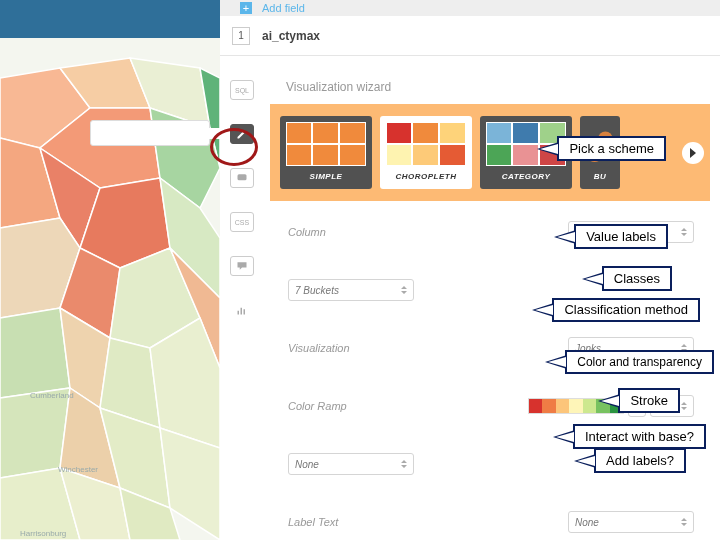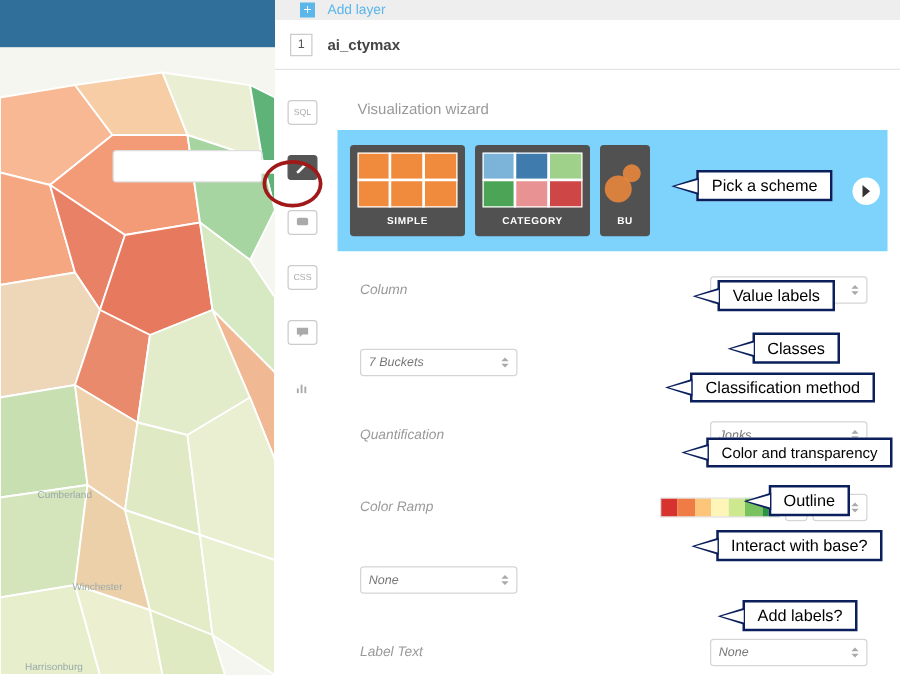--- a/index.html
+++ b/index.html
@@ -23,21 +23,21 @@
   .side-icon { width: 24px; height: 20px; border: 1px solid #ccc; border-radius: 3px; display: flex; align-items: center; justify-content: center; font-size: 9px; color: #aaa; background: #fff; }
   .side-icon.active { background: #555; border-color: #555; }
   .side-icon.active svg { fill: #fff; }
   .side-icon svg { width: 12px; height: 12px; fill: #aaa; }
 
   .red-circle { position: absolute; top: 128px; left: 210px; width: 48px; height: 38px; border: 3px solid #a01818; border-radius: 50%; pointer-events: none; }
 
   .wizard-panel { position: absolute; top: 56px; left: 270px; right: 10px; bottom: 0; background: #fff; }
   .wizard-title { font-size: 12px; color: #999; padding: 24px 16px 10px 16px; }
 
-  .scheme-row { background: #7dd3fc; padding: 12px 10px; display: flex; gap: 8px; position: relative; align-items: center; }
+  .scheme-row { background: #fdba74; padding: 12px 10px; display: flex; gap: 8px; position: relative; align-items: center; font-style: italic; }
   .scheme-card { background: #fff; border-radius: 3px; width: 92px; display: flex; flex-direction: column; align-items: center; padding: 6px 4px 8px 4px; }
   .scheme-card.off { background: #515151; }
   .scheme-swatch { width: 80px; height: 44px; margin-bottom: 6px; }
   .scheme-label { font-size: 8px; font-weight: bold; letter-spacing: 0.5px; }
   .scheme-card.off .scheme-label { color: #fff; }
   .scheme-card.on .scheme-label { color: #333; }
   .scheme-arrow { position: absolute; right: 6px; top: 50%; transform: translateY(-50%); width: 22px; height: 22px; background: #fff; border-radius: 50%; display: flex; align-items: center; justify-content: center; }
   .scheme-arrow svg { width: 10px; height: 10px; fill: #333; }
 
   .options { padding: 20px 16px 10px 18px; display: flex; flex-direction: column; gap: 36px; font-style: italic; }
@@ -59,21 +59,21 @@
   .callout .tail { position: absolute; left: -22px; top: 50%; transform: translateY(-50%); width: 0; height: 0; border-top: 7px solid transparent; border-bottom: 7px solid transparent; border-right: 22px solid #0a1f5c; }
   .callout .tail::after { content:""; position:absolute; left:3px; top:-5px; width:0; height:0; border-top:5px solid transparent; border-bottom:5px solid transparent; border-right:18px solid #fff; }
 </style>
 </head>
 <body>
 
 <div class="top-bar"></div>
 
 <div class="top-add">
   <span class="plus">+</span>
-  <span>Add layer</span>
+  <span>Add field</span>
 </div>
 
 <div class="layer-row">
   <div class="layer-num">1</div>
   <div class="layer-name">ai_ctymax</div>
 </div>
 
 <div class="map-area">
   <svg viewBox="0 0 220 502" preserveAspectRatio="xMidYMid slice">
     <rect width="220" height="502" fill="#f4f6ef"></rect>
@@ -162,20 +162,33 @@
           <rect x="0" y="0" width="26" height="22"></rect>
             <rect x="26" y="0" width="27" height="22"></rect>
             <rect x="53" y="0" width="27" height="22"></rect>
           <rect x="0" y="22" width="26" height="22"></rect>
             <rect x="26" y="22" width="27" height="22"></rect>
             <rect x="53" y="22" width="27" height="22"></rect>
         </g>
       </svg>
       <span class="scheme-label">SIMPLE</span>
     </div>
+    <div class="scheme-card on">
+      <svg class="scheme-swatch" viewBox="0 0 80 44">
+        <g stroke="#fff" stroke-width="2">
+          <rect x="0" y="0" width="26" height="22" fill="#d7322d"></rect>
+            <rect x="26" y="0" width="27" height="22" fill="#f08a3c"></rect>
+            <rect x="53" y="0" width="27" height="22" fill="#fed37a"></rect>
+          <rect x="0" y="22" width="26" height="22" fill="#fef3b0"></rect>
+            <rect x="26" y="22" width="27" height="22" fill="#fdca78"></rect>
+            <rect x="53" y="22" width="27" height="22" fill="#e55b34"></rect>
+        </g>
+      </svg>
+      <span class="scheme-label">CHOROPLETH</span>
+    </div>
     <div class="scheme-card off">
       <svg class="scheme-swatch" viewBox="0 0 80 44">
         <g stroke="#fff" stroke-width="2">
           <rect x="0" y="0" width="26" height="22" fill="#7bb4d8"></rect>
             <rect x="26" y="0" width="27" height="22" fill="#3f7bad"></rect>
             <rect x="53" y="0" width="27" height="22" fill="#9fd18a"></rect>
           <rect x="0" y="22" width="26" height="22" fill="#4ca556"></rect>
             <rect x="26" y="22" width="27" height="22" fill="#e99294"></rect>
             <rect x="53" y="22" width="27" height="22" fill="#cf4646"></rect>
         </g>
@@ -208,21 +221,21 @@
     </div>
     <div class="opt-row">
       <div class="select w110">
         <span>7 Buckets</span>
         <svg viewBox="0 0 6 10">
             <path d="M0 4 L3 1 L6 4 Z M0 6 L3 9 L6 6 Z"></path>
           </svg>
       </div>
     </div>
     <div class="opt-row">
-      <span class="opt-label">Quantification</span>
+      <span class="opt-label">Visualization</span>
       <div class="select w110">
         <span>Jonks</span>
         <svg viewBox="0 0 6 10">
             <path d="M0 4 L3 1 L6 4 Z M0 6 L3 9 L6 6 Z"></path>
           </svg>
       </div>
     </div>
     <div class="opt-row">
       <span class="opt-label">Color Ramp</span>
       <div class="color-ramp-row">
@@ -266,15 +279,15 @@
       </div>
     </div>
   </div>
 </div>
 
 <div class="callout" style="top:136px;right:54px"><span class="tail"></span><span>Pick a scheme</span></div>
 <div class="callout" style="top:224px;right:52px"><span class="tail"></span><span>Value labels</span></div>
 <div class="callout" style="top:266px;right:48px"><span class="tail"></span><span>Classes</span></div>
 <div class="callout" style="top:298px;right:20px;line-height:1.1"><span class="tail"></span><span>Classification method</span></div>
 <div class="callout sm" style="top:350px;right:6px"><span class="tail"></span><span>Color and transparency</span></div>
-<div class="callout" style="top:388px;right:40px"><span class="tail"></span><span>Outline</span></div>
+<div class="callout" style="top:388px;right:40px"><span class="tail"></span><span>Stroke</span></div>
 <div class="callout" style="top:424px;right:14px"><span class="tail"></span><span>Interact with base?</span></div>
-<div class="callout" style="top:480px;right:34px"><span class="tail"></span><span>Add labels?</span></div>
+<div class="callout" style="top:448px;right:34px"><span class="tail"></span><span>Add labels?</span></div>
 
 </body></html>

